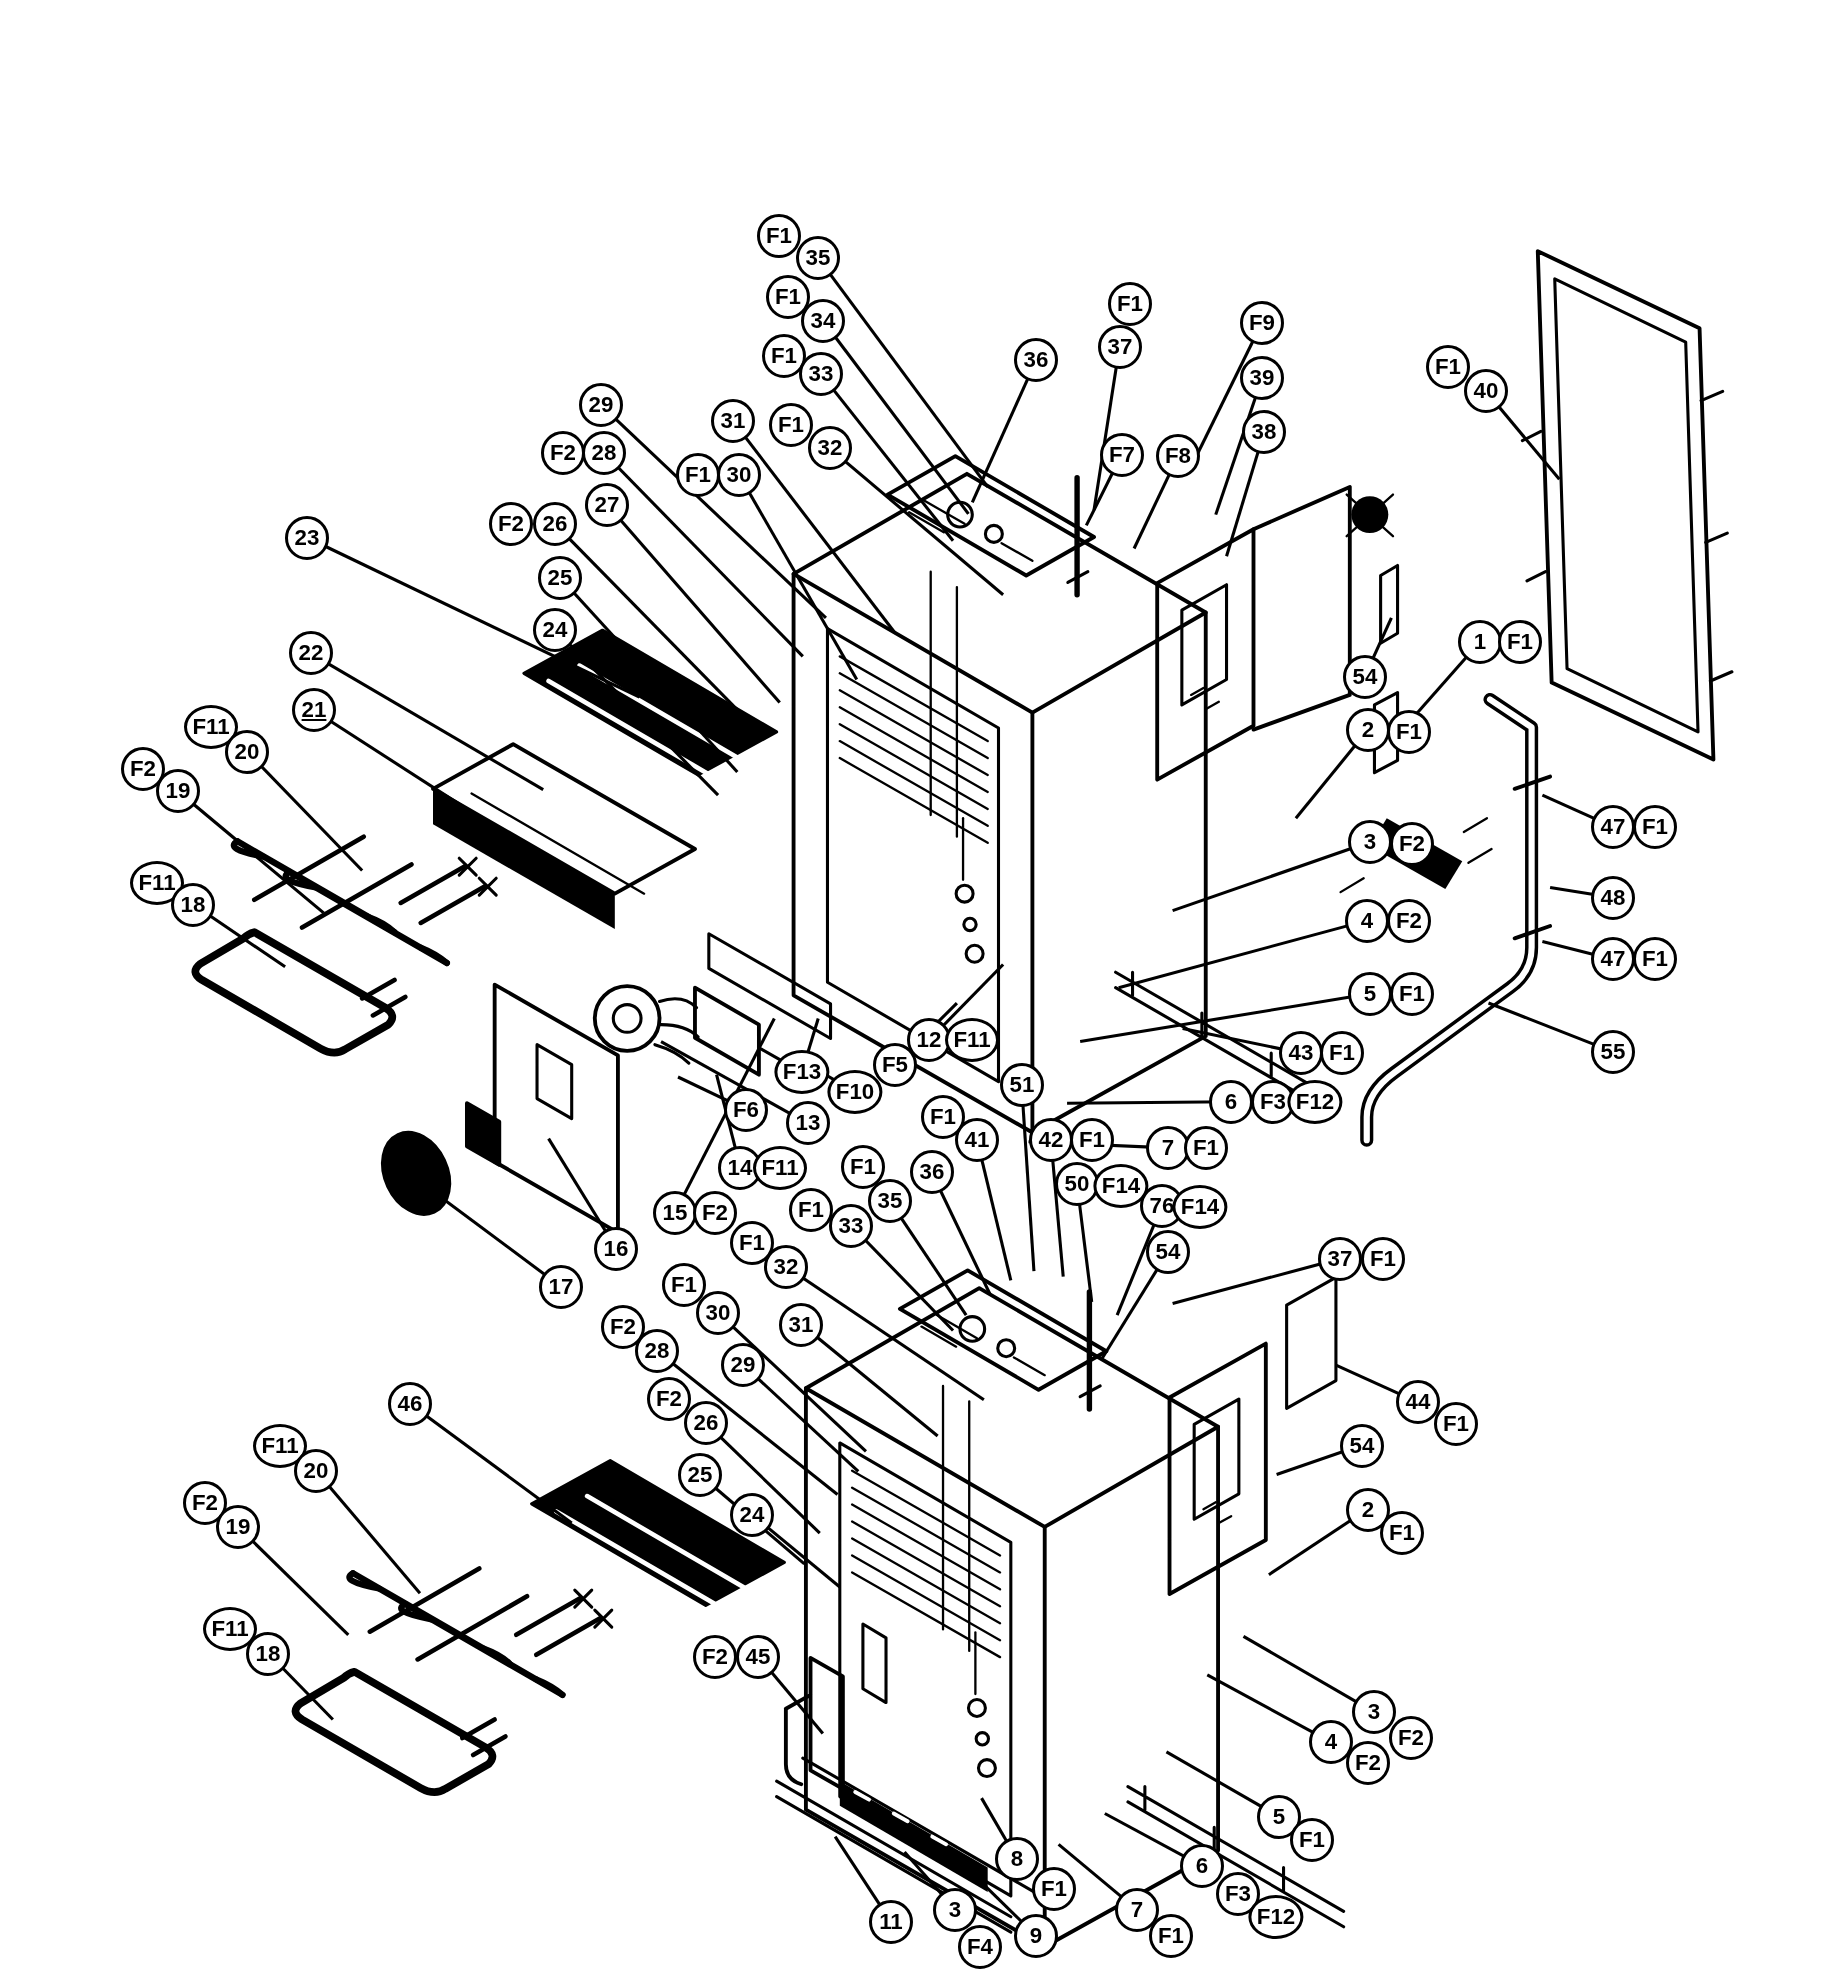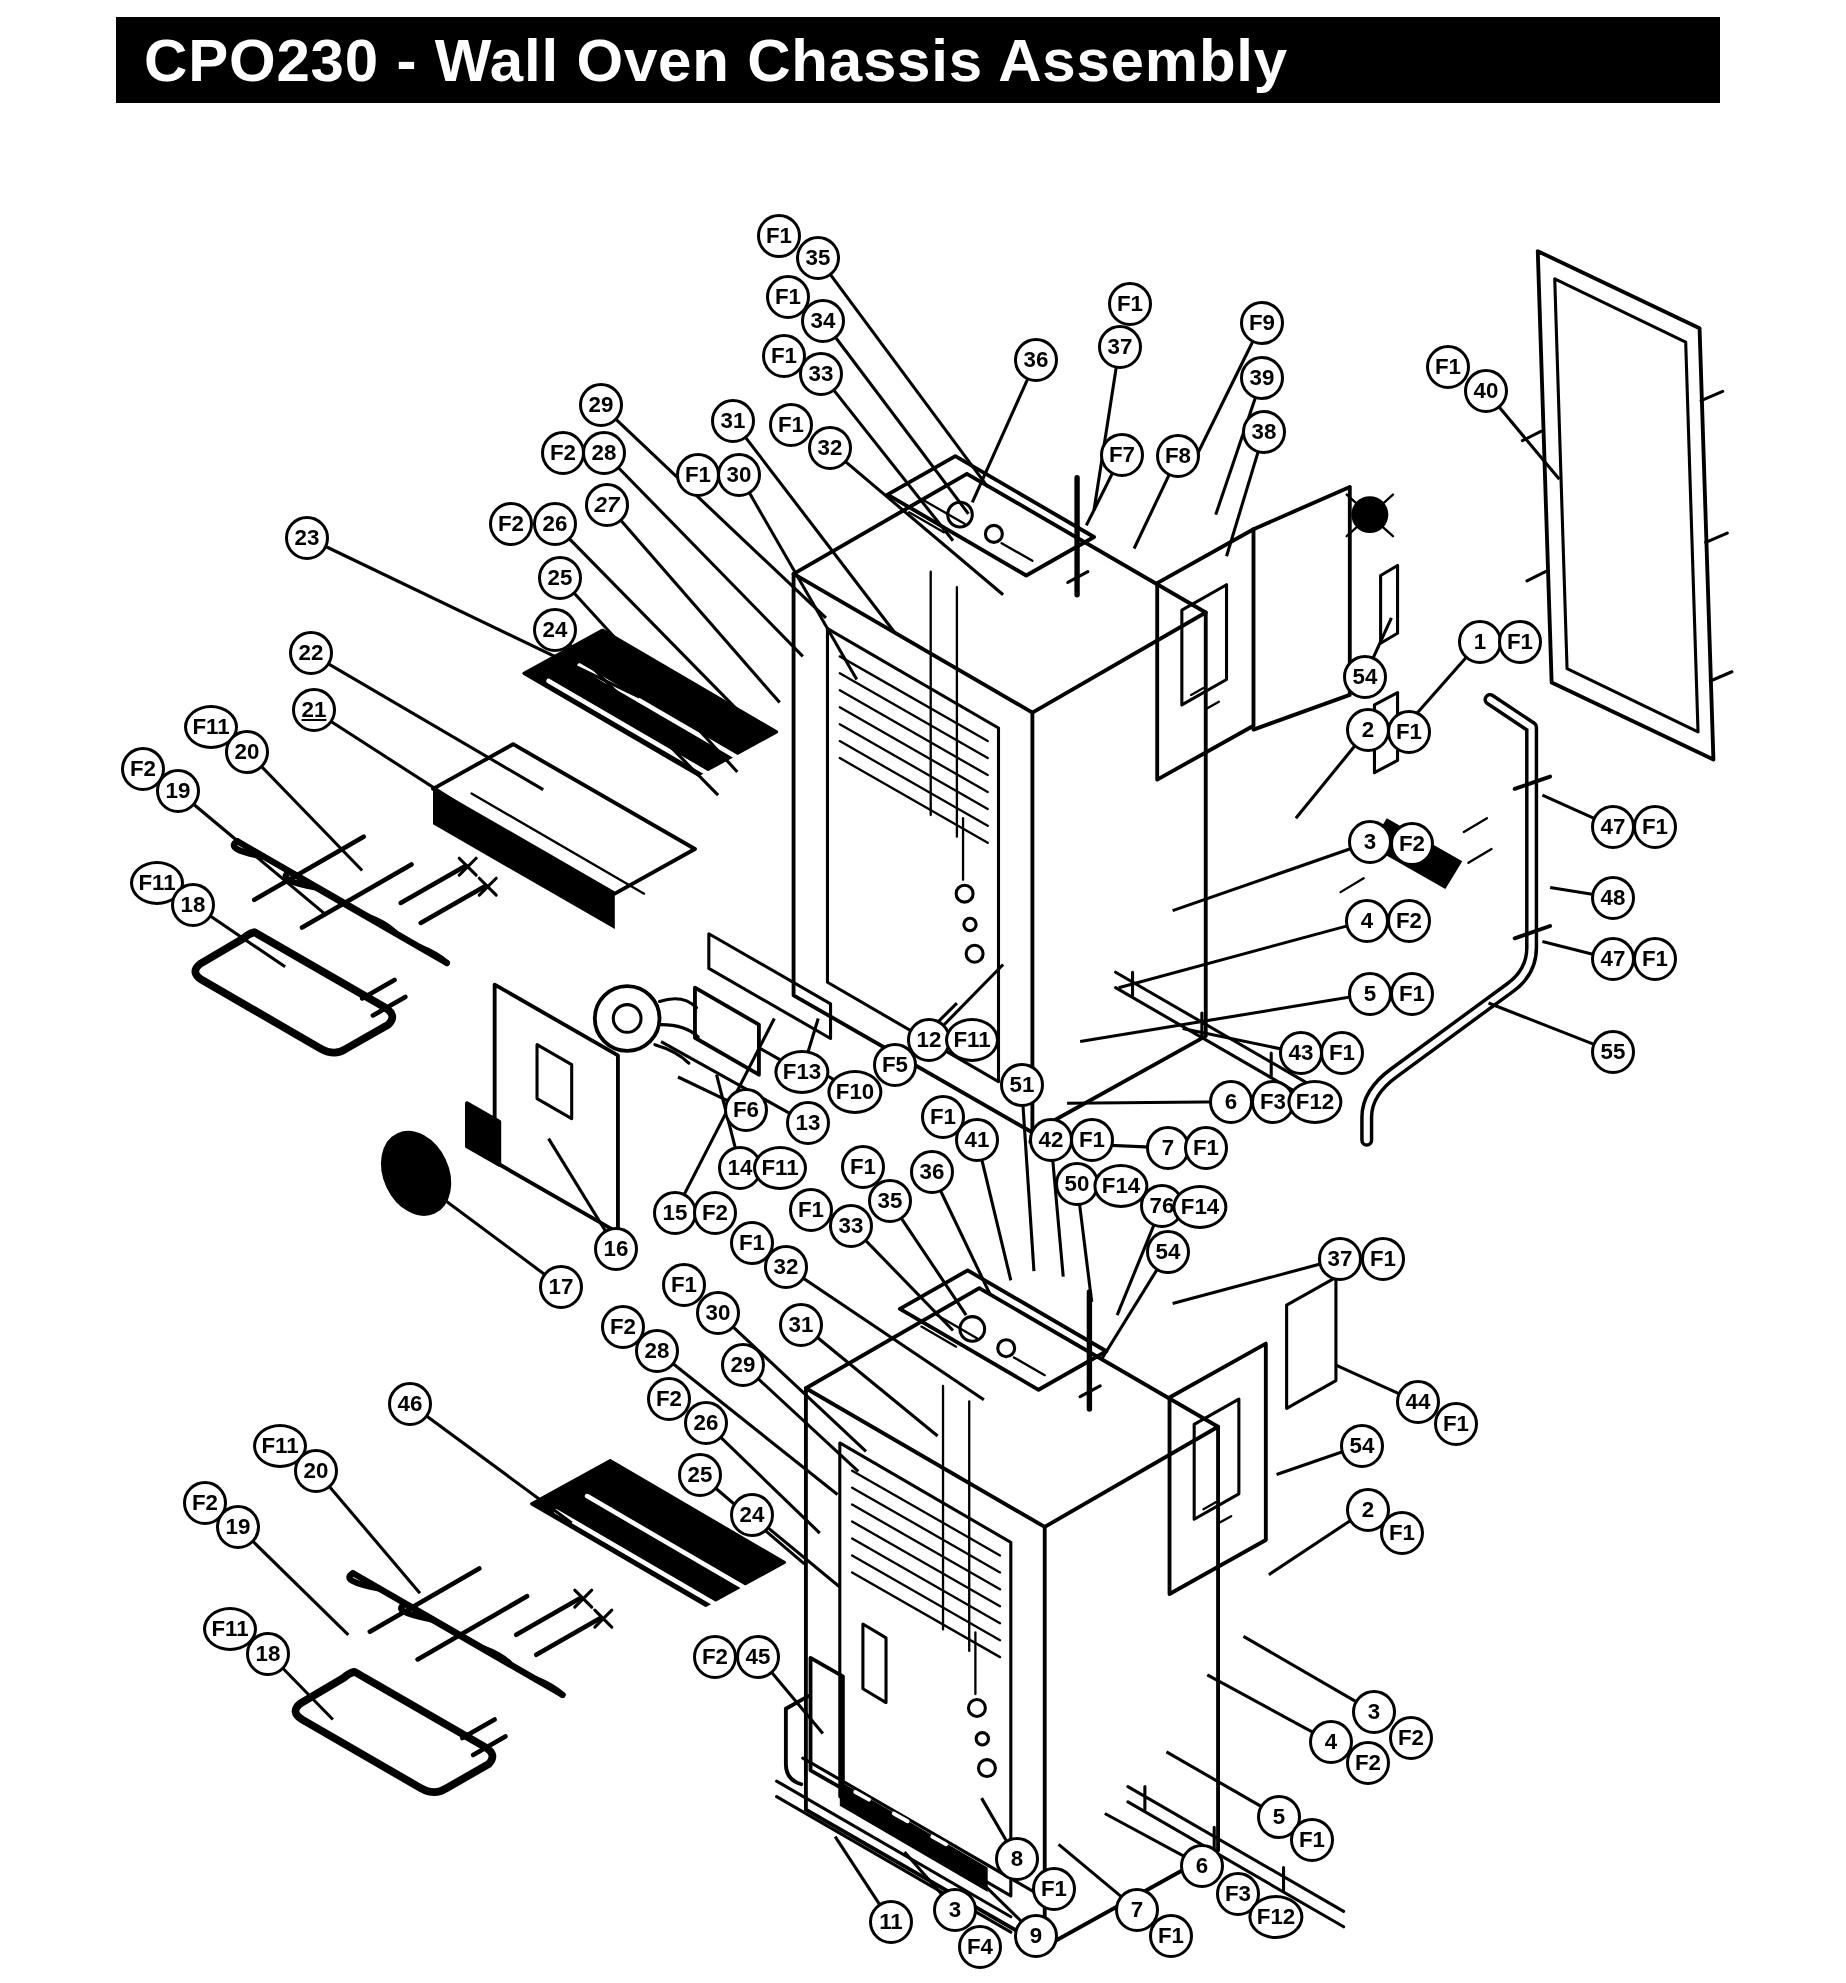--- a/index.html
+++ b/index.html
@@ -15,23 +15,20 @@
            min-width:44px;height:44px;padding:0 5.4px;border:3.1px solid #000;border-radius:50%;
            background:#fff;display:flex;align-items:center;justify-content:center;
            font-weight:bold;font-size:22.3px;color:#000;white-space:nowrap;
            font-family:"Liberation Sans",sans-serif;}
 </style>
 </head>
 <body>
 
 <div id="stage">
 
-  <div id="titlebar">
-    <span>CPO230 - Wall Oven Chassis Assembly</span>
-  </div>
 
   <svg class="layer" viewBox="0 0 2396 2574" stroke-linecap="round" stroke-linejoin="round">
     <defs>
       <g id="oven-box" stroke="#000" fill="none" stroke-width="5">
         <path d="M1030,745 L1340,925 L1340,1470 L1030,1292 Z"></path>
         <path d="M1030,745 L1255,615 L1565,795 L1340,925"></path>
         <path d="M1565,795 L1565,1345 L1340,1470"></path>
         <path d="M1074,816 L1296,945 L1296,1404 L1074,1275 Z" stroke-width="4"></path>
         <path stroke-width="3" d="M1090,852 L1282,962 M1090,874 L1282,984 M1090,896 L1282,1006 M1090,918 L1282,1028 M1090,940 L1282,1050 M1090,962 L1282,1072 M1090,984 L1282,1094"></path>
         <path stroke-width="3" d="M1250,1062 L1250,1142"></path>
@@ -223,21 +220,21 @@
       <div class="callout" style="left: 784px; top: 356px;">F1</div>
       <div class="callout" style="left: 821px; top: 374px;">33</div>
       <div class="callout" style="left: 601px; top: 405px;">29</div>
       <div class="callout" style="left: 733px; top: 421px;">31</div>
       <div class="callout" style="left: 791px; top: 425px;">F1</div>
       <div class="callout" style="left: 830px; top: 448px;">32</div>
       <div class="callout" style="left: 563px; top: 453px;">F2</div>
       <div class="callout" style="left: 604px; top: 453px;">28</div>
       <div class="callout" style="left: 698px; top: 475px;">F1</div>
       <div class="callout" style="left: 739px; top: 475px;">30</div>
-      <div class="callout" style="left: 607px; top: 505px; font-style: italic;">27</div>
+      <div class="callout" style="left: 607px; top: 505px;">27</div>
       <div class="callout" style="left: 511px; top: 524px;">F2</div>
       <div class="callout" style="left: 555px; top: 524px;">26</div>
       <div class="callout" style="left: 560px; top: 578px;">25</div>
       <div class="callout" style="left: 555px; top: 630px;">24</div>
       <div class="callout" style="left: 307px; top: 538px;">23</div>
       <div class="callout" style="left: 311px; top: 653px;">22</div>
       <div class="callout" style="left: 314px; top: 710px; text-decoration: underline;">21</div>
       <div class="callout" style="left: 211px; top: 727px;">F11</div>
       <div class="callout" style="left: 247px; top: 752px;">20</div>
       <div class="callout" style="left: 143px; top: 769px;">F2</div>

